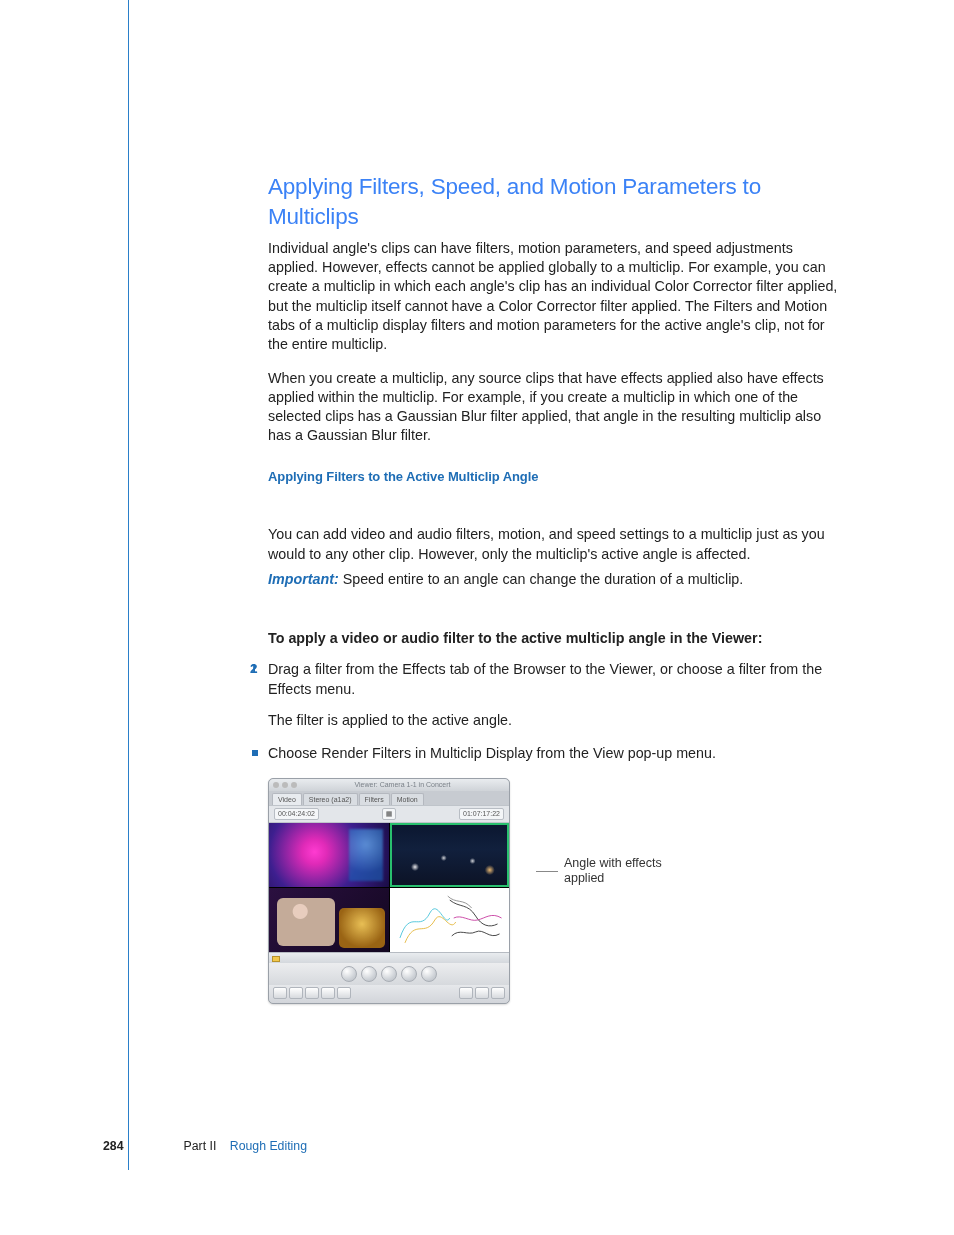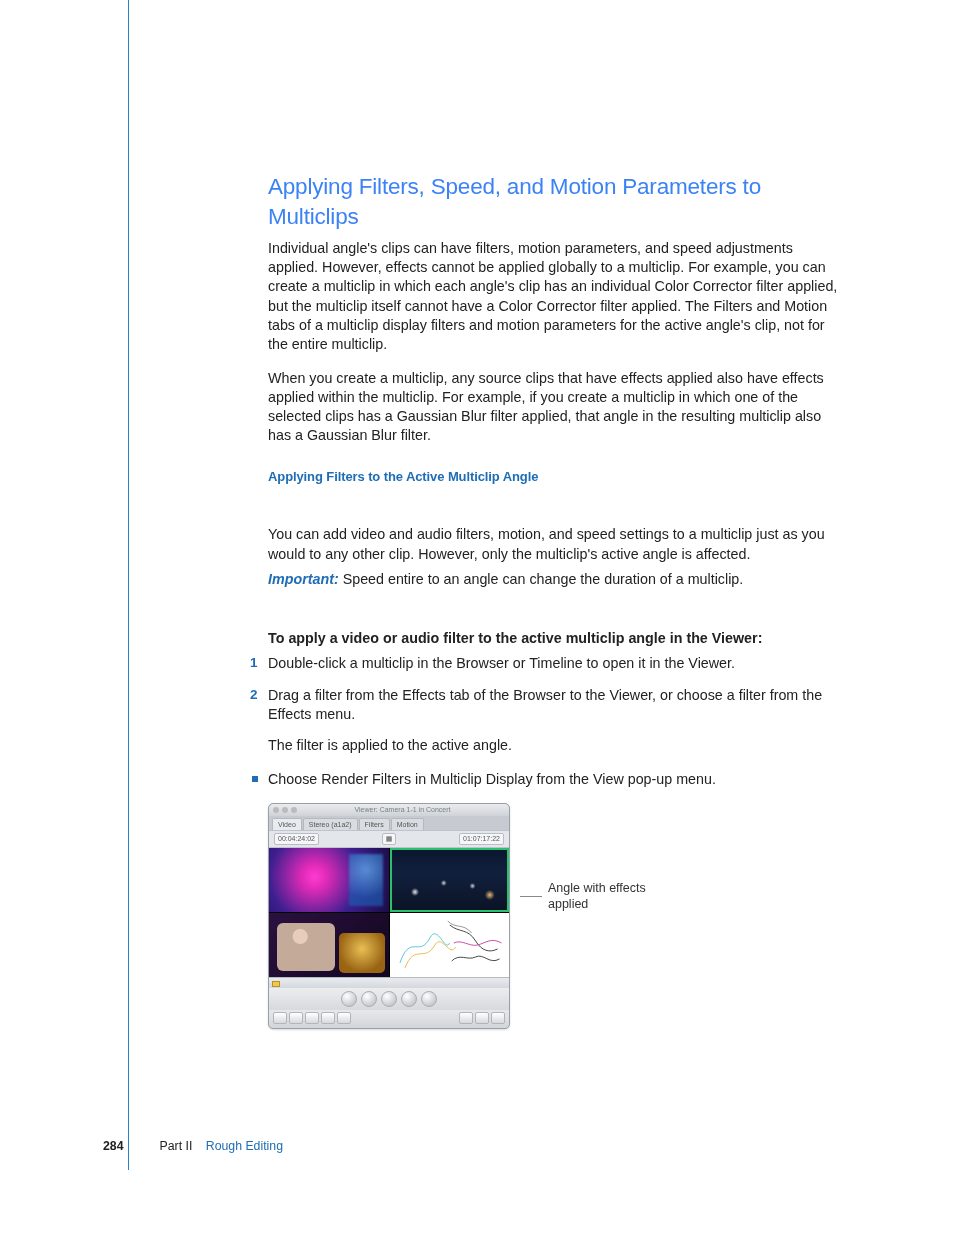--- a/index.html
+++ b/index.html
@@ -84,21 +84,21 @@
     left: -16px;
     top: 6px;
     width: 6px;
     height: 6px;
     background: #1e6db5;
   }
   
   .viewer-wrap {
     display: flex;
     align-items: flex-start;
-    gap: 10px;
+    gap: 26px;
     margin-top: 6px;
   }
   .viewer {
     width: 240px;
     background: #cfd3d8;
     border: 1px solid #9aa0a8;
     border-radius: 5px;
     box-shadow: 0 1px 2px rgba(0,0,0,0.15);
     font-size: 8px;
     color: #666;
@@ -274,21 +274,21 @@
   
   .footer {
     position: absolute;
     left: 103px;
     bottom: 80px;
     right: 102px;
     font-size: 12.3px;
     color: #222;
     display: flex;
     align-items: baseline;
-    gap: 36px;
+    gap: 60px;
   }
   .footer .pagenum { font-weight: 700; }
   .footer .part { font-weight: 400; }
   .footer .section { color: #1e6db5; margin-left: 10px; }
 </style>
 </head>
 <body>
 
 <div class="blue-rule"></div>
 
@@ -306,21 +306,20 @@
 
   <p>
     <span class="note-label">Important:  </span><span>Speed entire to an angle can change the duration of a multiclip.</span>
   </p>
 
   <p class="tight bold">To apply a video or audio filter to the active multiclip angle in the Viewer:</p>
 
   <ol class="steps">
     <li>
       <span class="num">1</span>
-      <span>Double-click a multiclip in the Browser or Timeline to open it in the Viewer.</span>
     </li>
     <li>
       <span class="num">2</span>
       <span>Drag a filter from the Effects tab of the Browser to the Viewer, or choose a filter from the Effects menu.</span>
     </li>
   </ol>
 
   <p>The filter is applied to the active angle.</p>
 
 

